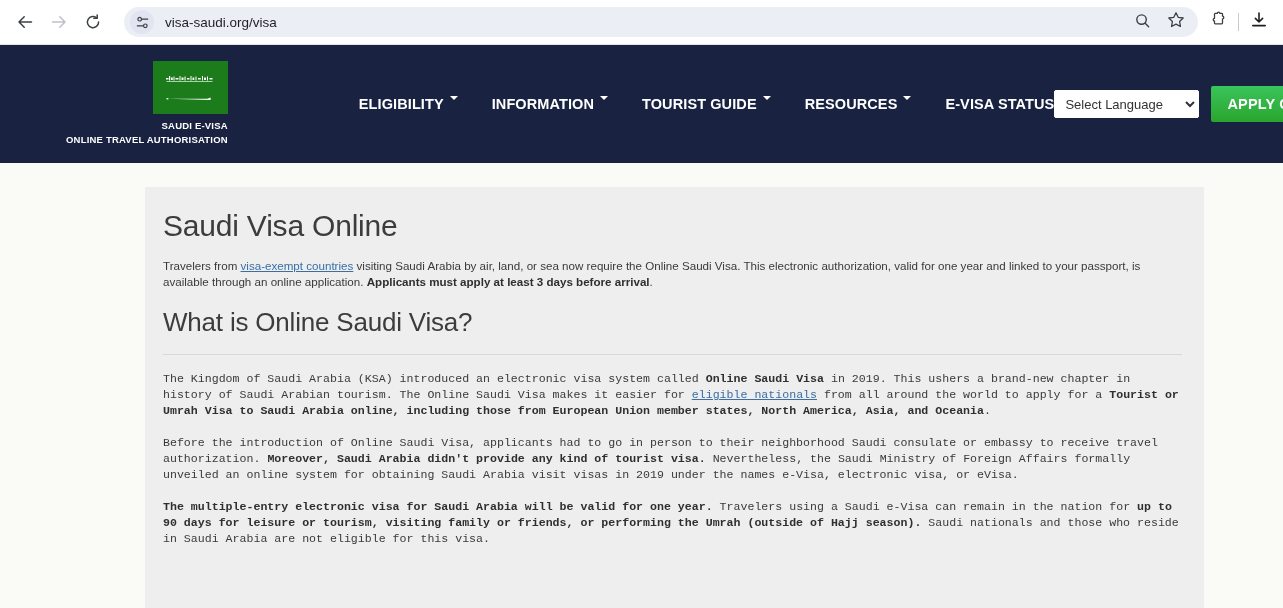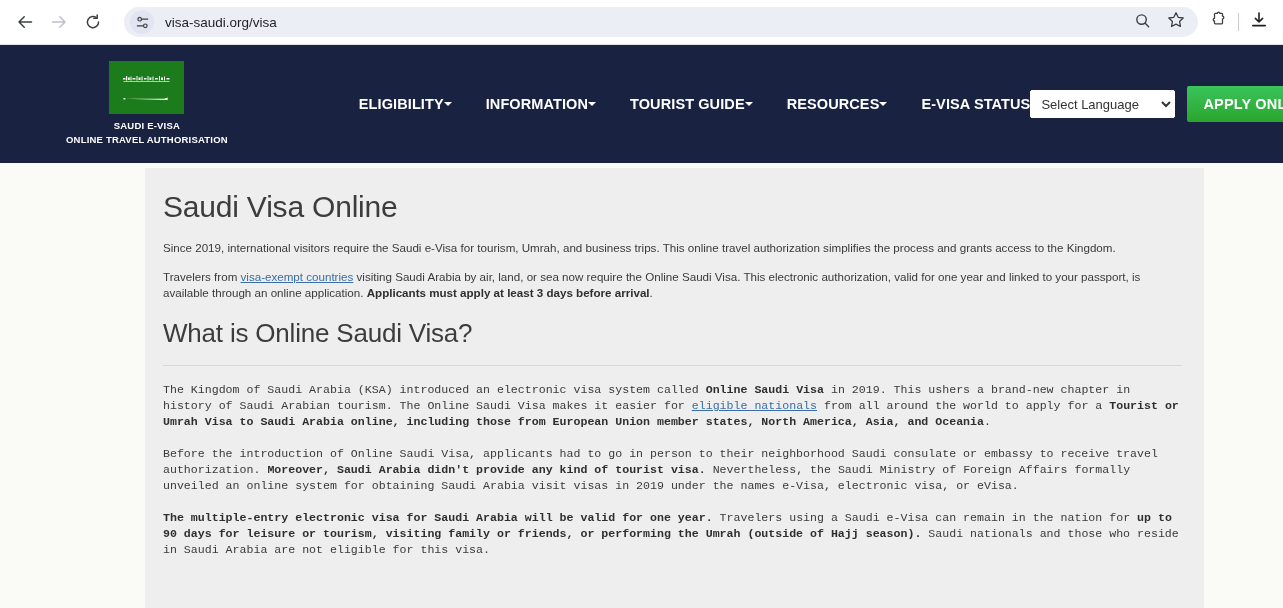--- a/index.html
+++ b/index.html
@@ -81,21 +81,21 @@
 
   
   .site-header {
     height: 118px;
     background: #1a2242;
     display: flex;
     align-items: center;
     padding-left: 66px;
     padding-right: 95px;
   }
-  .brand { display: flex; flex-direction: column; align-items: center; flex: 0 0 auto; }
+  .brand { display: flex; flex-direction: column; align-items: flex-end; flex: 0 0 auto; }
   .flag {
     width: 75px; height: 53px;
     background: #1c7c1c;
     display: block;
     position: relative;
     overflow: hidden;
   }
   .flag .shahada {
     position: absolute;
     top: 12px; left: 50%;
@@ -125,21 +125,21 @@
     gap: 34px;
     flex: 0 0 auto;
   }
   .nav-item {
     color: #ffffff;
     font-size: 14.5px;
     font-weight: bold;
     letter-spacing: 0.1px;
     white-space: nowrap;
     display: flex;
-    align-items: center;
+    gap: 6px;
   }
   .caret {
     width: 0; height: 0;
     border-left: 4px solid transparent;
     border-right: 4px solid transparent;
     border-top: 4px solid #ffffff;
     display: inline-block;
   }
 
   .header-right {
@@ -170,21 +170,21 @@
     border-radius: 2px;
     font-family: "Liberation Sans", sans-serif;
     white-space: nowrap;
     cursor: pointer;
   }
 
   
   .page-body {
     background: #fafaf6;
     height: calc(608px - 45px - 118px);
-    padding-top: 5px;
+    padding-top: 24px;
     padding-left: 145px;
   }
   .card {
     width: 1059px;
     background: #eeeeee;
     padding: 20px 22px 18px 18px;
     min-height: 500px;
   }
   h1.page-title {
     font-size: 30px;
@@ -358,21 +358,20 @@
     </select>
     <button class="apply-btn">APPLY ONLINE</button>
   </div>
 </div>
 
 <div class="page-body">
   <div class="card">
 
     <h1 class="page-title">Saudi Visa Online</h1>
 
-    <p class="lead">Since 2019, international visitors require the Saudi e-Visa for tourism, Umrah, and business trips. This online travel authorization simplifies the process and grants access to the Kingdom.</p>
 
 
     <p class="para"><span>Travelers from </span><a class="link" href="#">visa-exempt countries</a><span> visiting Saudi Arabia by air, land, or sea now require the Online Saudi Visa. This electronic authorization, valid for one year and linked to your passport, is available through an online application. </span><b>Applicants must apply at least 3 days before arrival</b><span>.</span></p>
 
     <h2 class="section-title">What is Online Saudi Visa?</h2>
     <hr class="rule">
 
     <p class="para spaced"><span>The Kingdom of Saudi Arabia (KSA) introduced an electronic visa system called </span><b>Online Saudi Visa</b><span> in 2019. This ushers a brand-new chapter in history of Saudi Arabian tourism. The Online Saudi Visa makes it easier for </span><a class="link" href="#">eligible nationals</a><span> from all around the world to apply for a </span><b>Tourist or Umrah Visa to Saudi Arabia online, including those from European Union member states, North America, Asia, and Oceania</b><span>.</span></p>
 
     <p class="para spaced"><span>Before the introduction of Online Saudi Visa, applicants had to go in person to their neighborhood Saudi consulate or embassy to receive travel authorization. </span><b>Moreover, Saudi Arabia didn't provide any kind of tourist visa.</b><span> Nevertheless, the Saudi Ministry of Foreign Affairs formally unveiled an online system for obtaining Saudi Arabia visit visas in 2019 under the names e-Visa, electronic visa, or eVisa.</span></p>

